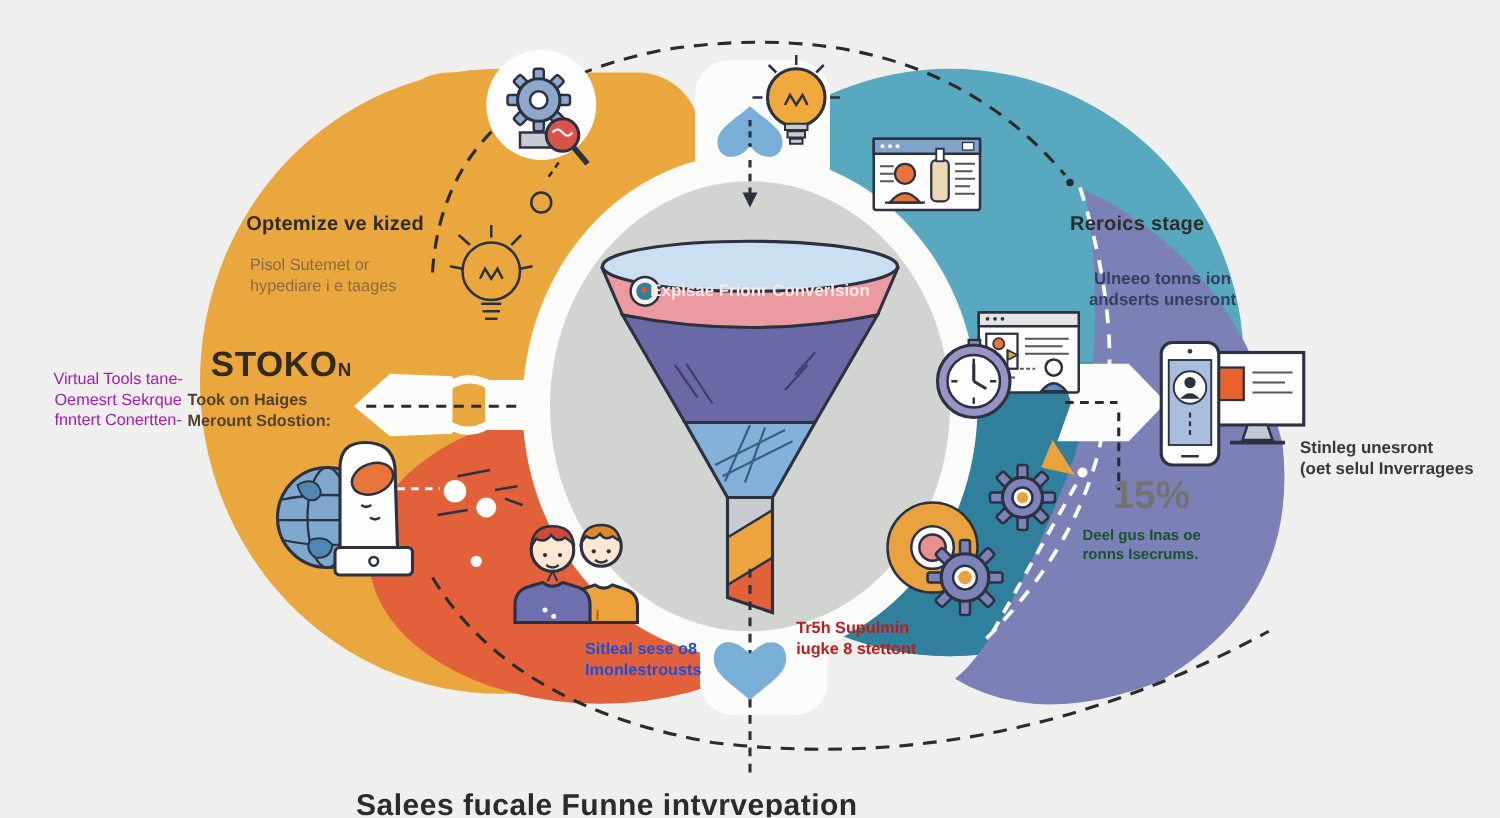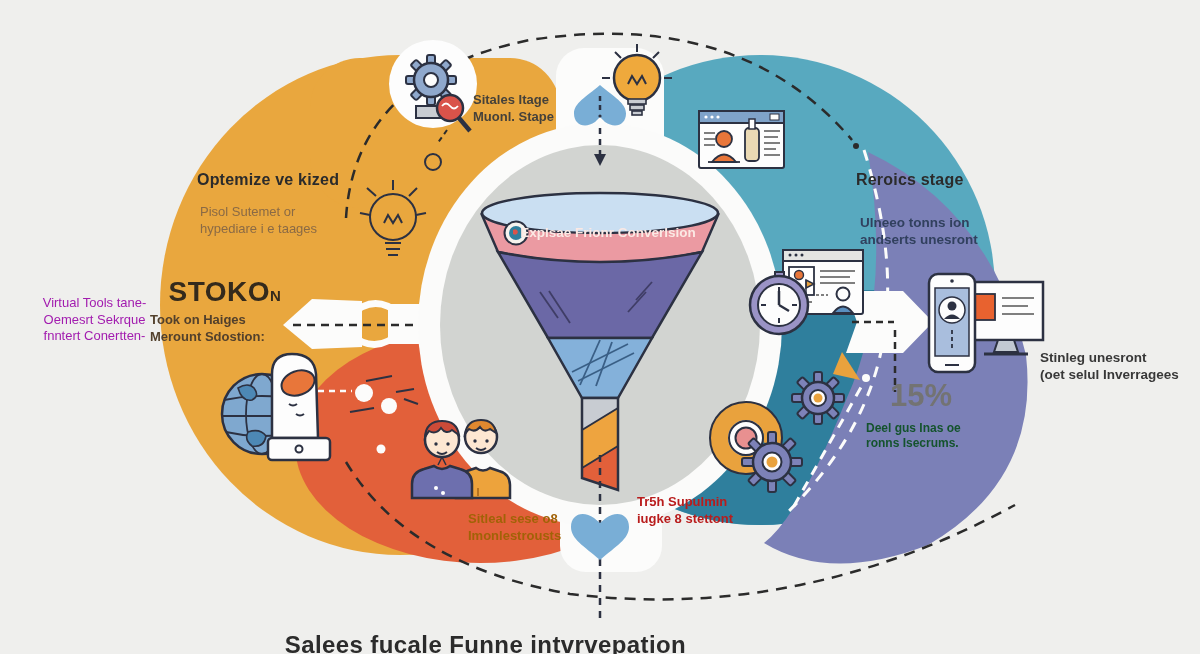--- a/index.html
+++ b/index.html
@@ -7,26 +7,26 @@
          font-family:"Liberation Sans",sans-serif;}
   .stage svg{position:absolute;left:0;top:0;}
   .txt{position:absolute;white-space:pre-line;line-height:1.28;}
   .h1{font-size:16px;font-weight:bold;color:#2b2b2b;letter-spacing:.2px;}
   .note-orange{font-size:13px;color:#8a6a45;}
   .brand{font-size:28px;font-weight:bold;color:#342a1c;text-align:center;letter-spacing:.5px;}
   .brand .sub{font-size:15px;font-weight:bold;}
   .brand-note{font-size:13px;font-weight:bold;color:#52402c;text-align:left;}
   .side-note{font-size:13px;color:#a21caf;text-align:center;}
   .gear-label{font-size:13px;font-weight:bold;color:#45413a;text-align:left;}
-  .reroics-note{font-size:13.5px;font-weight:bold;color:#31405e;text-align:left;}
+  .reroics-note{font-size:13.5px;font-weight:bold;color:#31405e;text-align:center;}
   .metric{font-size:31px;font-weight:bold;color:#737373;}
   .metric-note{font-size:12px;font-weight:bold;color:#14532d;}
   .device-note{font-size:13.5px;font-weight:bold;color:#383838;}
   .teal-note{font-size:13px;font-weight:bold;color:#b91c1c;}
-  .red-note{font-size:13px;font-weight:bold;color:#a16207;}
+  .red-note{font-size:13px;font-weight:bold;color:#1d4ed8;}
   .footer-title{font-size:24px;font-weight:bold;color:#2b2b2b;text-align:center;letter-spacing:.4px;}
 </style>
 </head>
 <body>
 
 <div class="stage">
 
 <svg width="1200" height="654" viewBox="0 0 1200 654">
 
   <rect x="0" y="0" width="1200" height="654" fill="#efefed"></rect>
@@ -313,22 +313,20 @@
 
 <div class="txt h1" style="left:197px;top:170px;width:170px;">Optemize ve kized</div>
 <div class="txt note-orange" style="left:200px;top:204px;width:140px;">Pisol Sutemet or
 hypediare i e taages</div>
 <div class="txt brand" style="left:150px;top:274px;width:150px;text-align:center;"><span>STOKO</span><span class="sub">N</span></div>
 <div class="txt brand-note" style="left:150px;top:312px;width:150px;">Took on Haiges
 Merount Sdostion:</div>
 <div class="txt side-note" style="left:22px;top:295px;width:145px;">Virtual Tools tane-
 Oemesrt Sekrque
 fnntert Conertten-</div>
-<div class="txt gear-label" style="left:473px;top:92px;width:100px;">Sitales Itage
-Muonl. Stape</div>
 <div class="txt h1" style="left:856px;top:170px;width:170px;">Reroics stage</div>
 <div class="txt reroics-note" style="left:860px;top:214px;width:140px;">Ulneeo tonns ion
 andserts unesront</div>
 <div class="txt metric" style="left:890px;top:376px;">15%</div>
 <div class="txt metric-note" style="left:866px;top:421px;width:115px;">Deel gus Inas oe
 ronns Isecrums.</div>
 <div class="txt device-note" style="left:1040px;top:349px;width:145px;">Stinleg unesront
 (oet selul Inverragees</div>
 <div class="txt teal-note" style="left:637px;top:494px;width:115px;">Tr5h Supulmin
 iugke 8 stettont</div>

